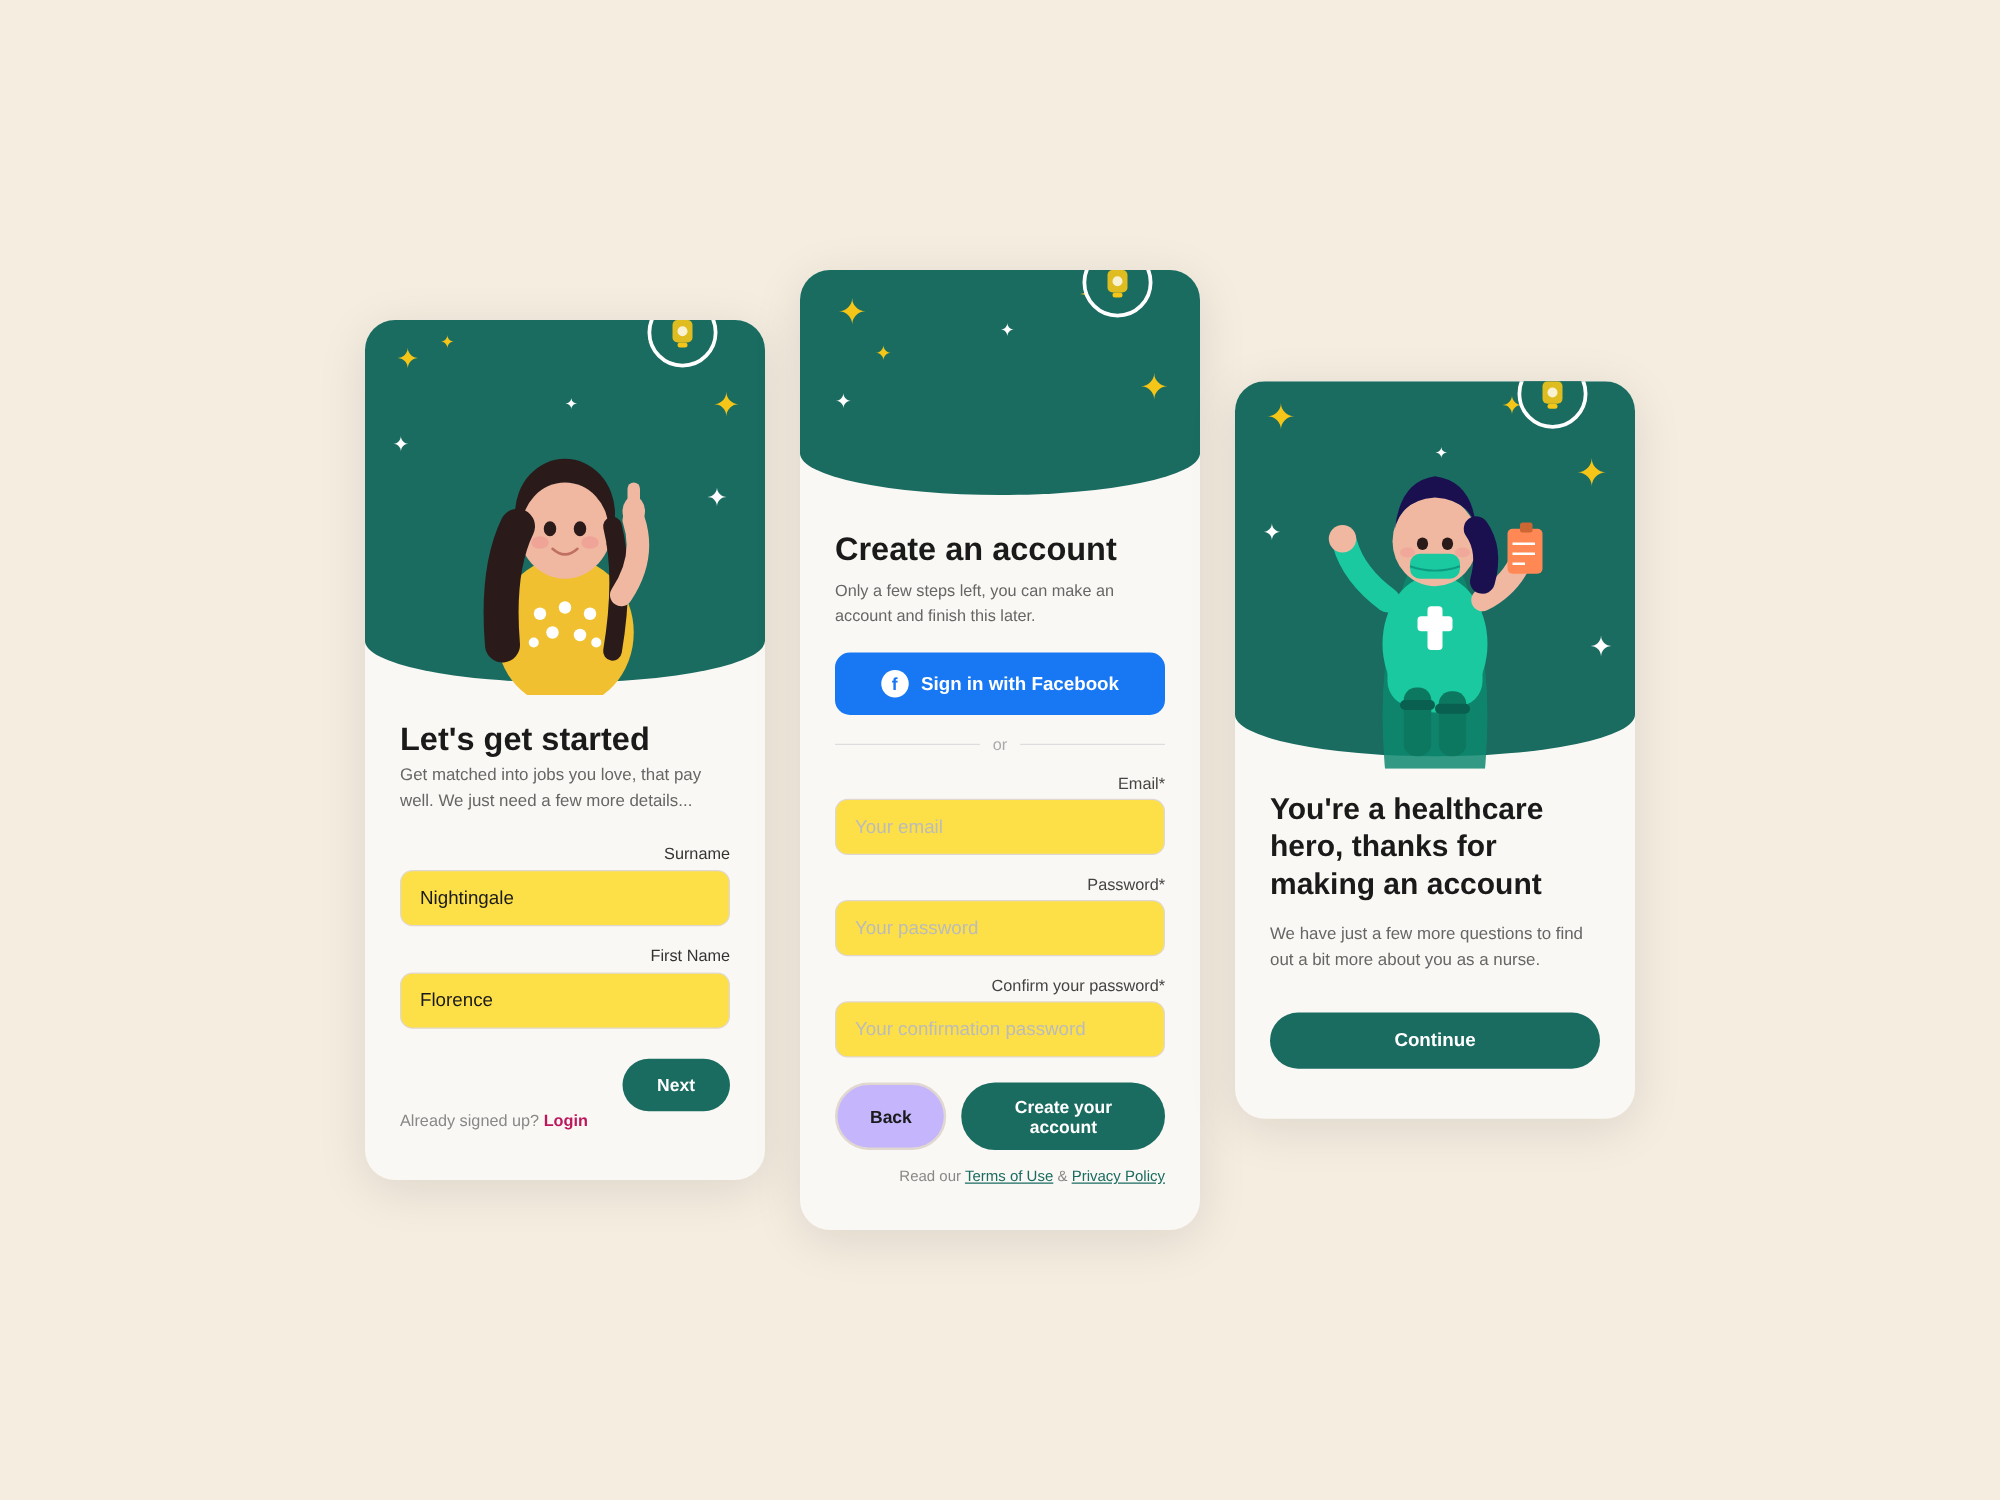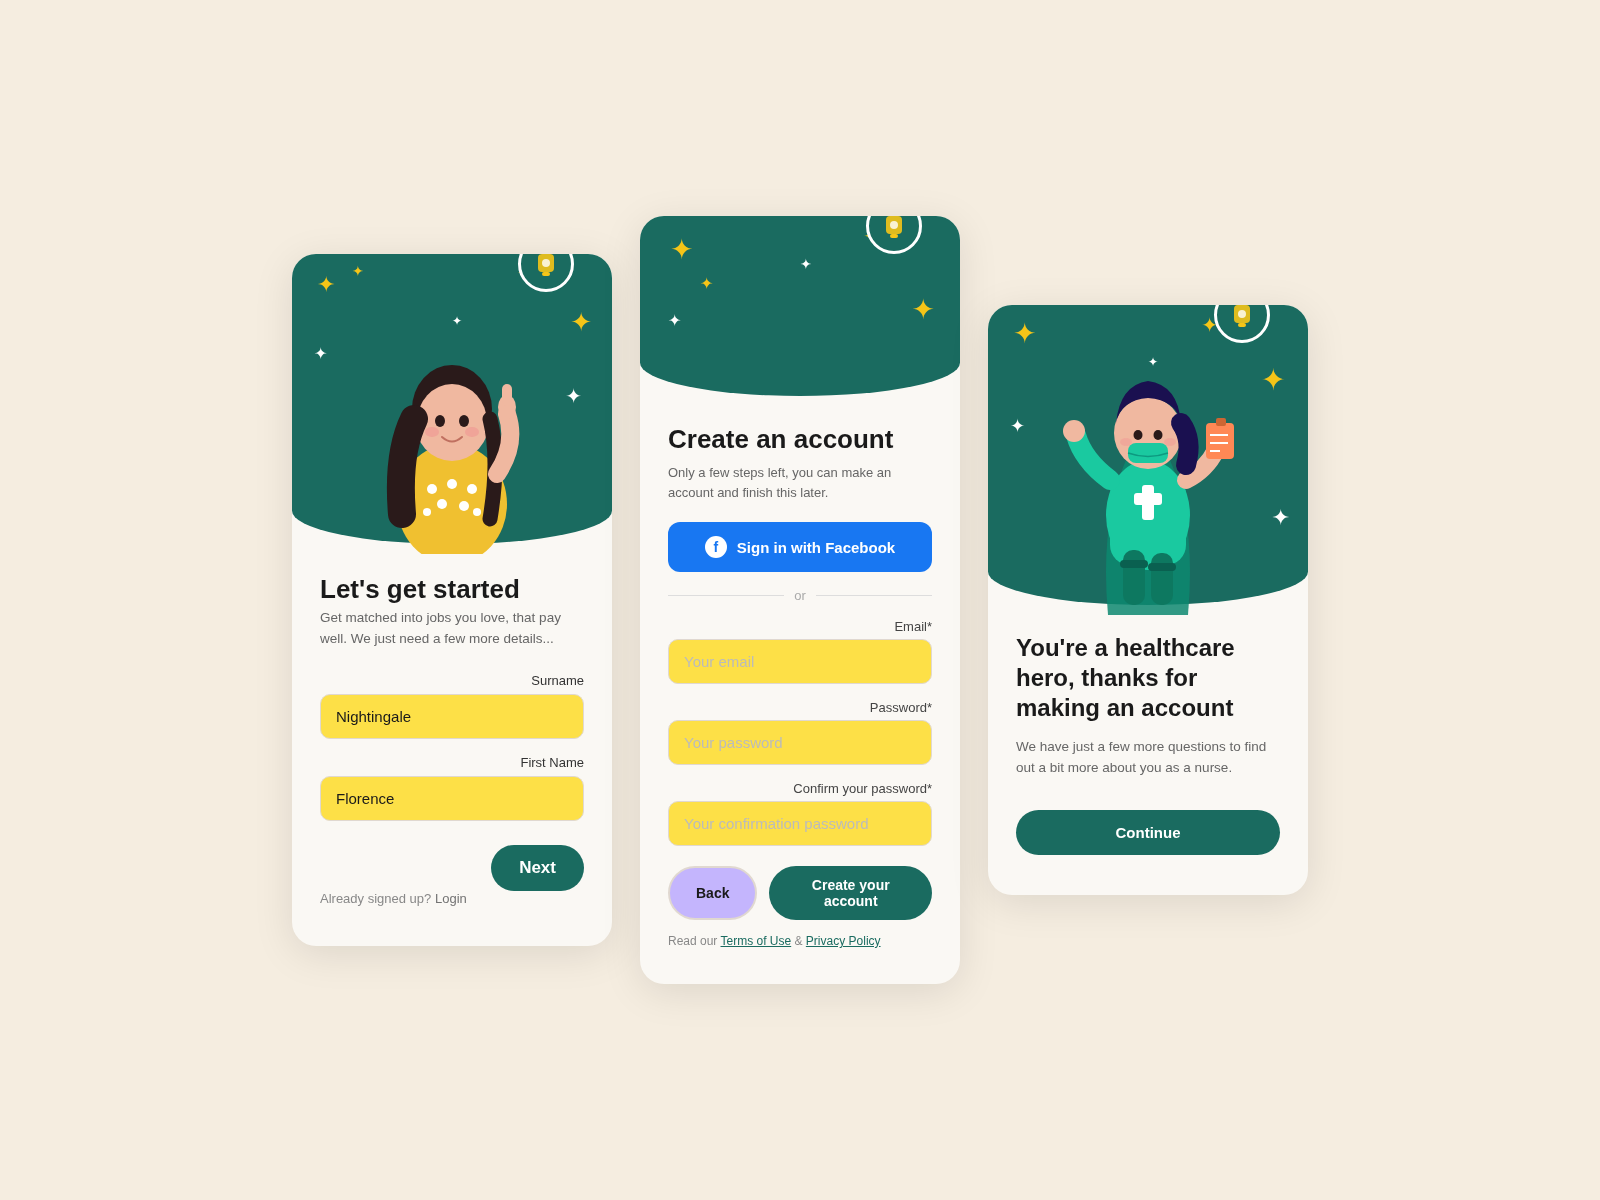--- a/index.html
+++ b/index.html
@@ -86,35 +86,35 @@
       background: #fde047;
       outline: none;
     }
     .form-input::placeholder { color: #bbb; }
     .btn-next {
       background: #1a6b60;
       color: #fff;
       border: none;
       border-radius: 50px;
       padding: 13px 28px;
-      font-size: 17px;
+      font-size: 14px;
       font-weight: 600;
       cursor: pointer;
       float: right;
       margin-top: 8px;
       margin-right: 0;
     }
     .already-signed {
       font-size: 13px;
       color: #888;
       margin-top: 50px;
       padding: 0 28px 0 28px;
       clear: both;
     }
-    .already-signed a { color: #737373; text-decoration: none; font-weight: 400; }
+    .already-signed a { color: #be185d; text-decoration: none; font-weight: 700; }
     
     .star {
       position: absolute;
       color: #f5c518;
       font-size: 18px;
       line-height: 1;
     }
     .star-white {
       position: absolute;
       color: #fff;
@@ -209,21 +209,21 @@
       border-radius: 50px;
       padding: 11px 22px;
       font-size: 14px;
       font-weight: 600;
       cursor: pointer;
       flex: 1;
     }
     .terms-text {
       font-size: 12px;
       color: #888;
-      text-align: left;
+      text-align: right;
       margin-top: 14px;
       padding: 0 28px;
     }
     .terms-text a { color: #1a6b60; text-decoration: underline; }
     
     .card3 {
       padding-bottom: 40px;
     }
     .card3 .illustration-area {
       background: #1a6b60;

